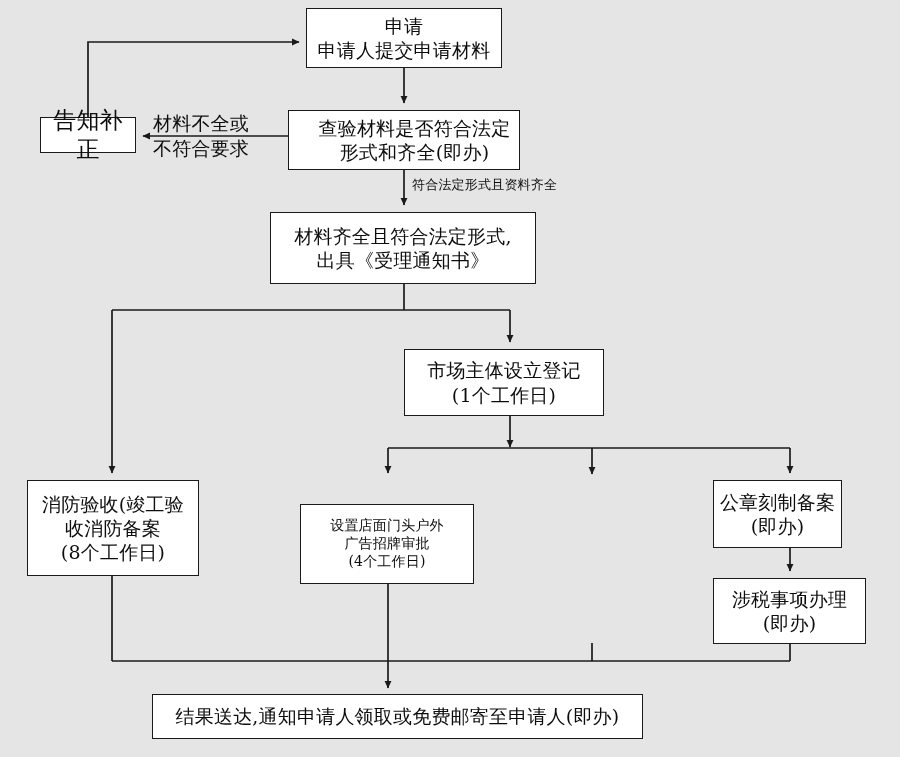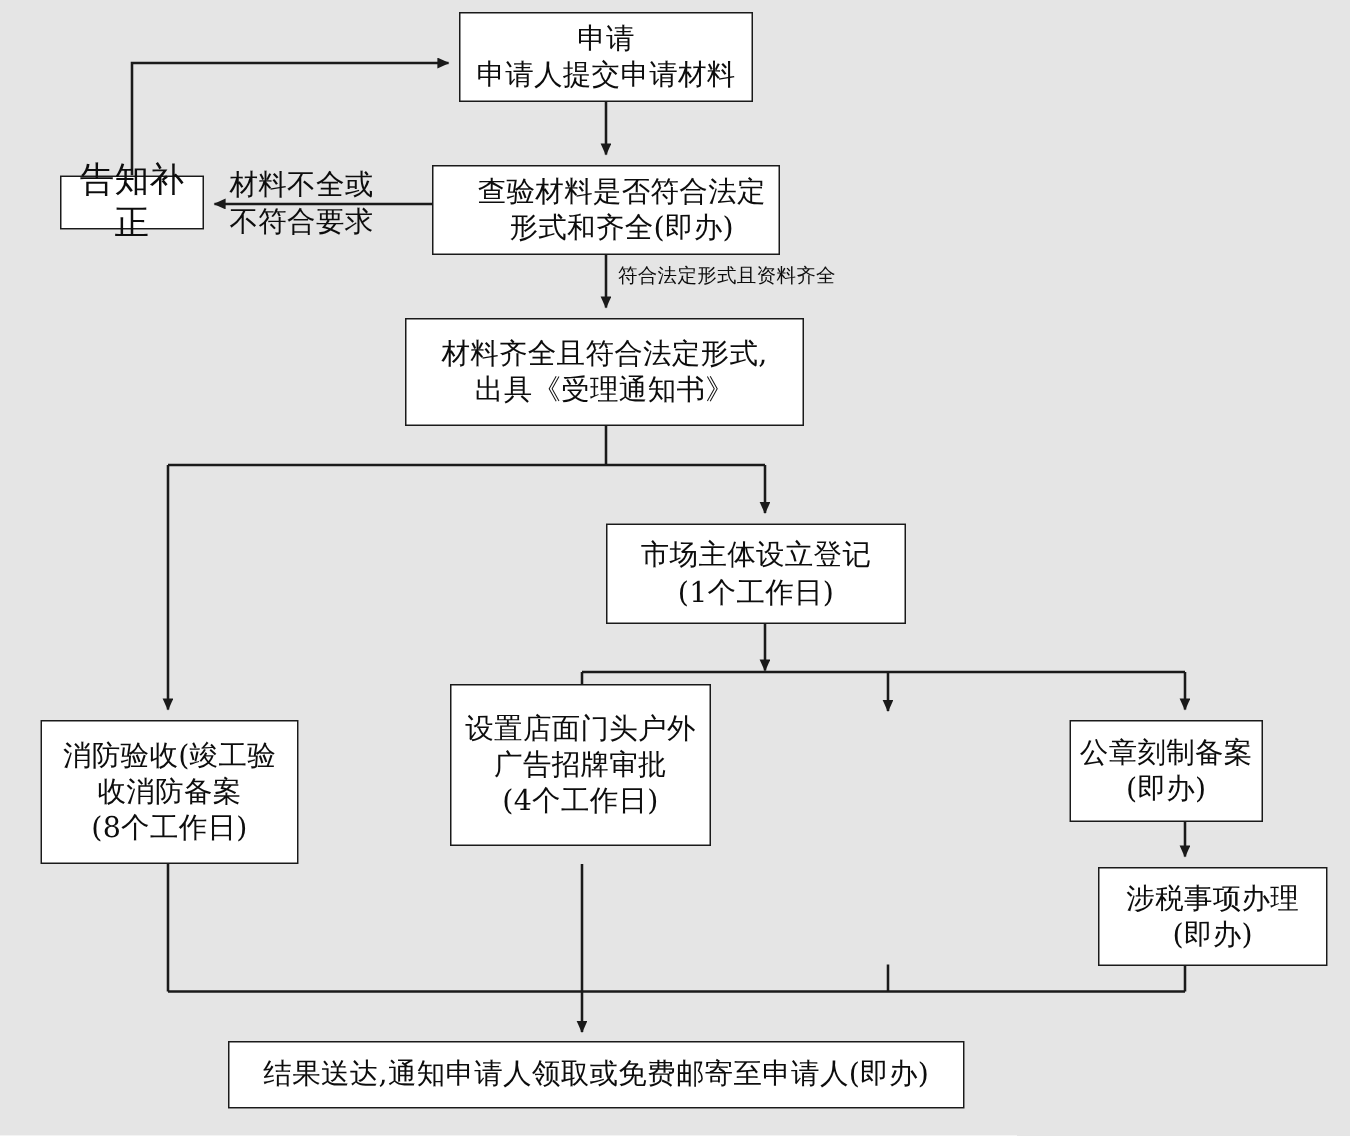--- a/index.html
+++ b/index.html
@@ -109,29 +109,29 @@
   <div class="node-box" style="left:270px; top:212px; width:266px; height:72px; font-size:19px;">材料齐全且符合法定形式,
 出具《受理通知书》</div>
 
   <div class="node-box" style="left:404px; top:349px; width:200px; height:67px; font-size:19px;">市场主体设立登记
 (1个工作日)</div>
 
   <div class="node-box" style="left:27px; top:480px; width:172px; height:96px; font-size:19px;">消防验收(竣工验
 收消防备案
 (8个工作日)</div>
 
-  <div class="node-box" style="left:300px; top:456px; width:174px; height:108px; font-size:19px;">设置店面门头户外
+  <div class="node-box" style="left:300px; top:504px; width:174px; height:80px; font-size:14px;">设置店面门头户外
 广告招牌审批
 (4个工作日)</div>
 
 
   <div class="node-box" style="left:713px; top:480px; width:129px; height:68px; font-size:19px;">公章刻制备案
 (即办)</div>
 
-  <div class="node-box" style="left:713px; top:578px; width:153px; height:66px; font-size:19px;margin-left:19px;">涉税事项办理
+  <div class="node-box" style="left:713px; top:578px; width:153px; height:66px; font-size:19px;">涉税事项办理
 (即办)</div>
 
   <div class="node-box" style="left:152px; top:694px; width:491px; height:45px; font-size:19px;">结果送达,通知申请人领取或免费邮寄至申请人(即办)</div>
 
   <div class="edge-label" style="left:153px; top:111px; font-size:19px;">材料不全或
 不符合要求</div>
 
   <div class="edge-label" style="left:412px; top:177px; font-size:13px;">符合法定形式且资料齐全</div>
 
 </div>

